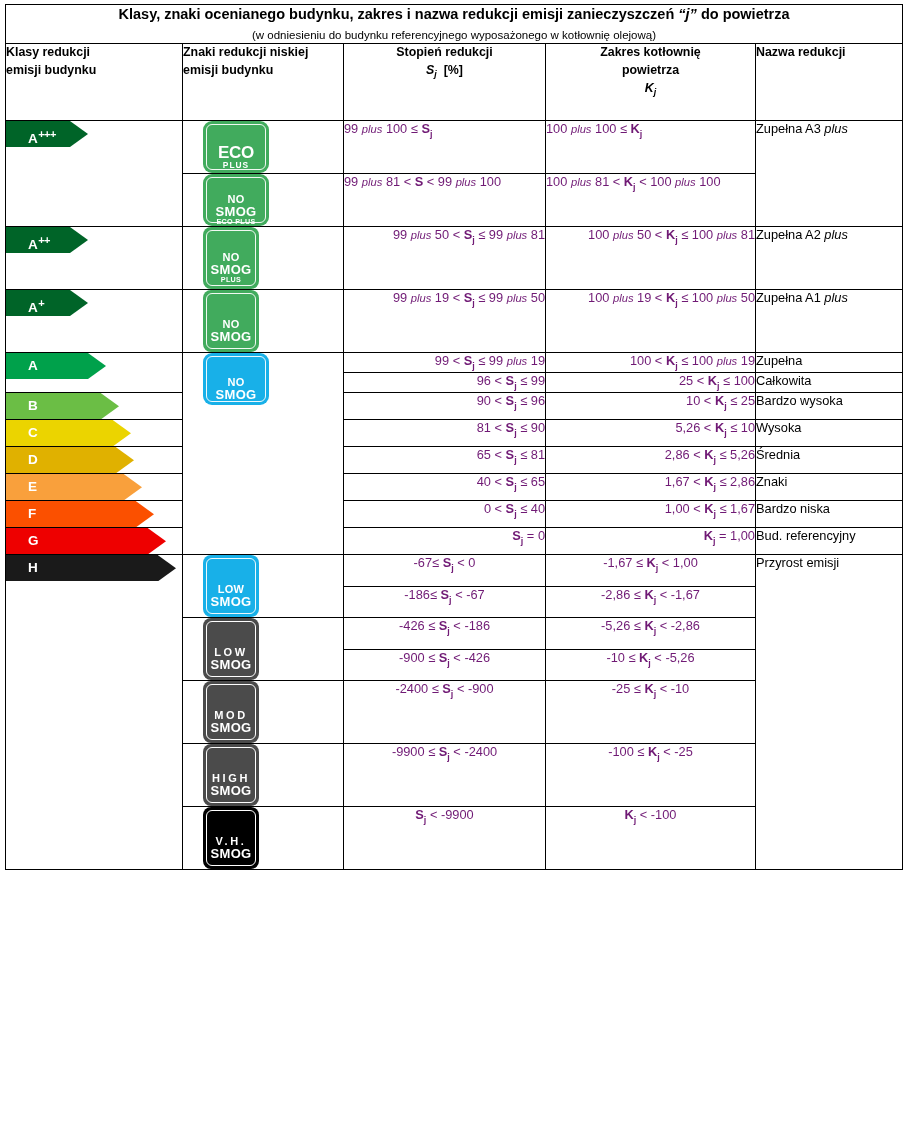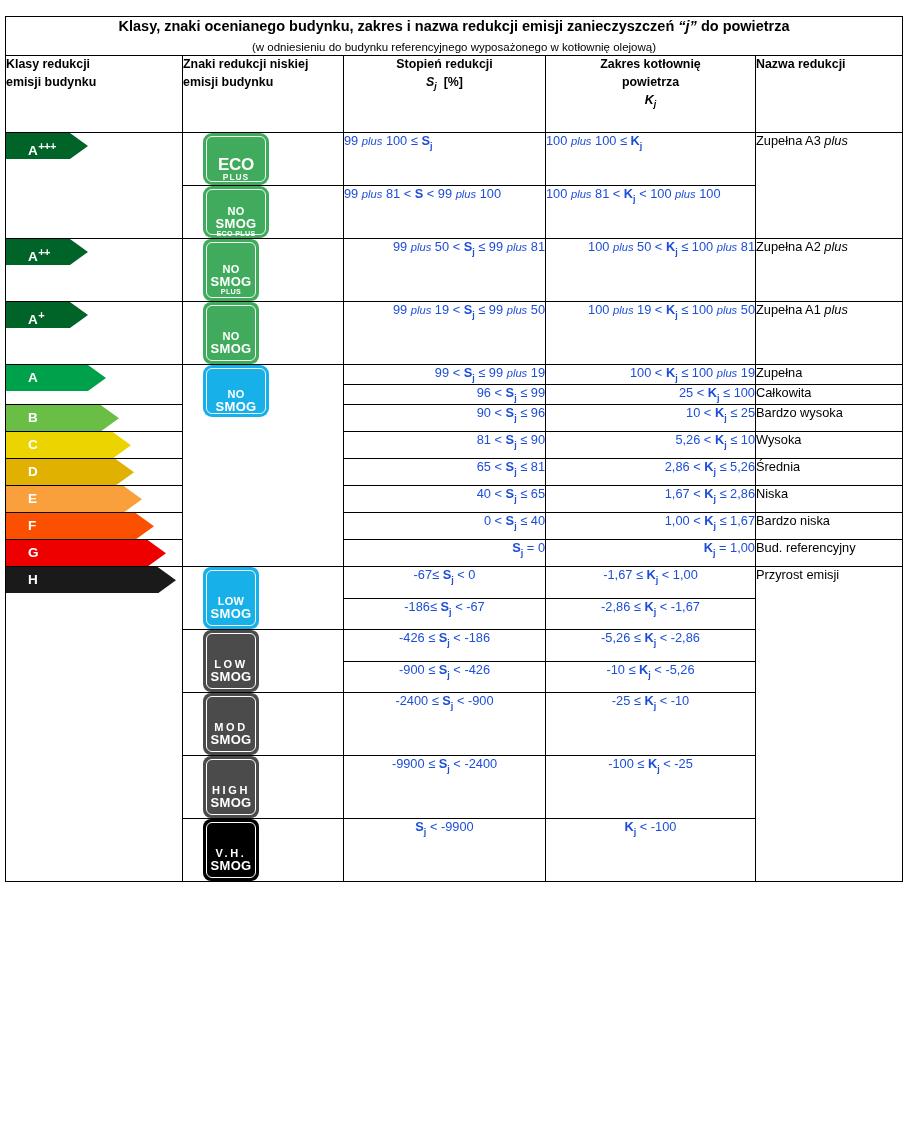--- a/index.html
+++ b/index.html
@@ -13,21 +13,21 @@
     width: 907px;
     height: 1141px;
     background: #ffffff;
     overflow: hidden;
   }
 
   
   .tbl {
     position: absolute;
     left: 5px;
-    top: 16px;
+    top: 4px;
     width: 897px;
     border-collapse: collapse;
     table-layout: fixed;
   }
   .tbl td, .tbl th {
     border: 1px solid #000000;
     padding: 0;
     vertical-align: top;
     background: #ffffff;
   }
@@ -64,21 +64,21 @@
     height: 76px;
   }
   .hdr.center { text-align: center; }
   .hdr.left { text-align: left; }
   .sym { font-style: italic; font-weight: bold; }
   .sym sub { font-size: 0.72em; font-style: italic; }
 
   
   .fcell {
     font-size: 12.8px;
-    color: #1d4ed8;
+    color: #701a75;
     padding: 7px 9px 7px 9px;
     line-height: 1.3;
     vertical-align: top;
   }
   .fcell.right { text-align: right; }
   .fcell.left  { text-align: left; }
   .fcell i { font-style: italic; font-size: 11.2px; }
   .fcell b  { font-weight: bold; }
   .fcell b sub { font-size: 0.7em; font-weight: bold; }
 
@@ -325,21 +325,21 @@
         <td class="fcell right">2,86 &lt; <b>K<sub>j</sub></b> ≤ 5,26</td>
         <td class="namecell">Średnia</td>
       </tr>
 
       <tr>
         <td class="arrowbox">
           <span class="arrow" style="width: 136px; color: rgb(255, 255, 255); background: linear-gradient(to right, rgb(249, 160, 60) 0px, rgb(249, 160, 60) 118px, transparent 118px);"><span style="position: absolute; right: 0px; top: 0px; width: 18px; height: 26px; background: rgb(249, 160, 60); clip-path: polygon(0px 0px, 0px 100%, 100% 50%); z-index: 1;"></span><span class="lbl">E</span></span>
         </td>
         <td class="fcell right">40 &lt; <b>S<sub>j</sub></b> ≤ 65</td>
         <td class="fcell right">1,67 &lt; <b>K<sub>j</sub></b> ≤ 2,86</td>
-        <td class="namecell">Niska</td>
+        <td class="namecell">Znaki</td>
       </tr>
 
       <tr>
         <td class="arrowbox">
           <span class="arrow" style="width: 148px; color: rgb(255, 255, 255); background: linear-gradient(to right, rgb(251, 80, 0) 0px, rgb(251, 80, 0) 130px, transparent 130px);"><span style="position: absolute; right: 0px; top: 0px; width: 18px; height: 26px; background: rgb(251, 80, 0); clip-path: polygon(0px 0px, 0px 100%, 100% 50%); z-index: 1;"></span><span class="lbl">F</span></span>
         </td>
         <td class="fcell right">0 &lt; <b>S<sub>j</sub></b> ≤ 40</td>
         <td class="fcell right">1,00 &lt; <b>K<sub>j</sub></b> ≤ 1,67</td>
         <td class="namecell">Bardzo niska</td>
       </tr>

